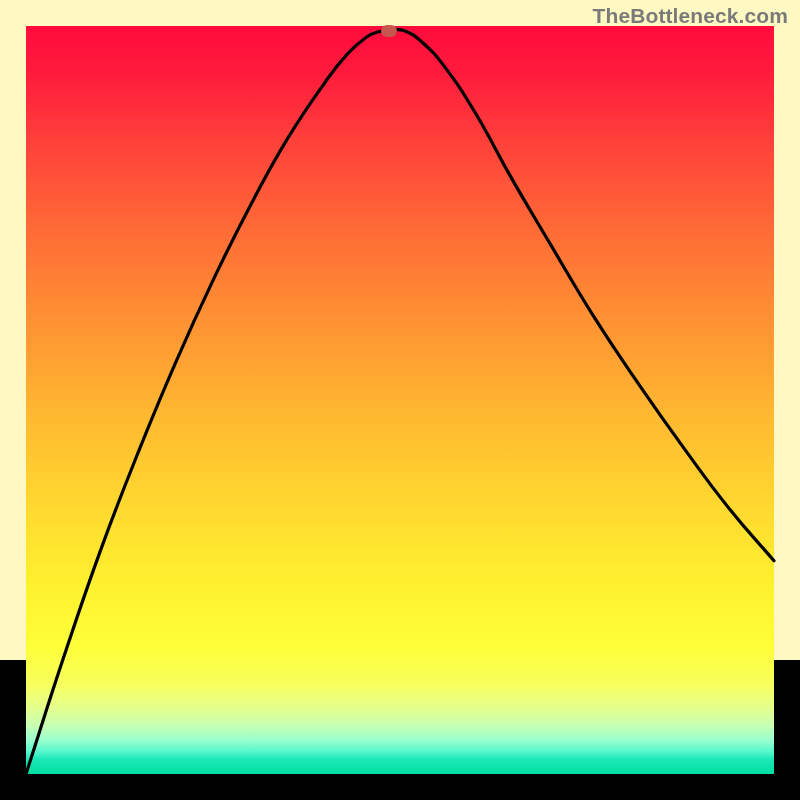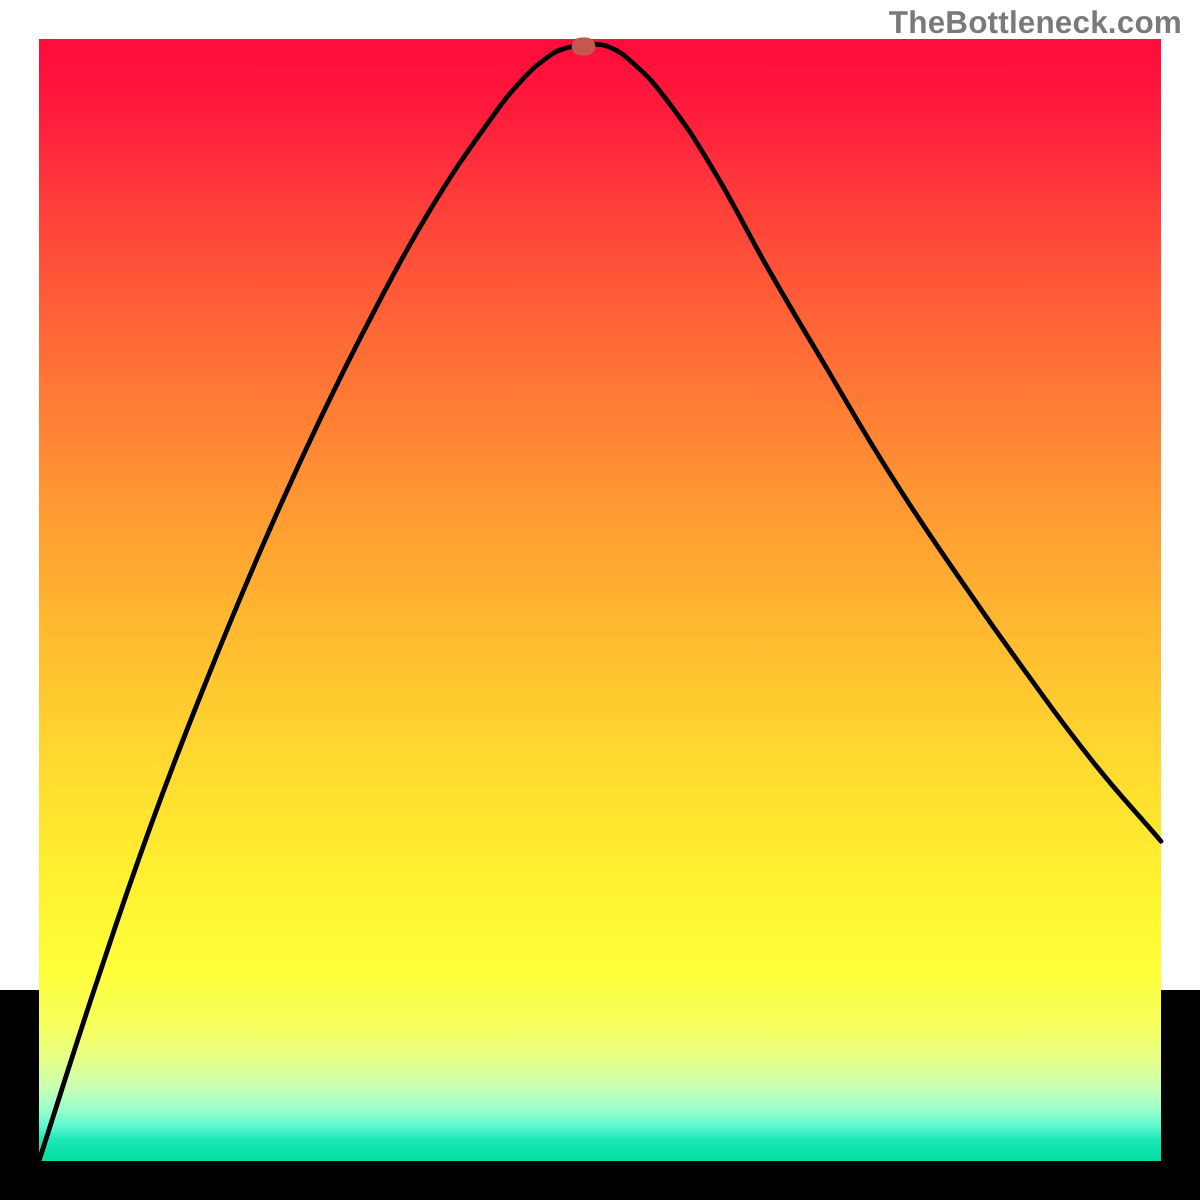--- a/index.html
+++ b/index.html
@@ -10,21 +10,21 @@
     background: #000;
     overflow: hidden;
     font-family: Arial, Helvetica, sans-serif;
   }
   .frame {
     position: absolute;
     left: 0;
     top: 0;
     width: 800px;
     height: 660px;
-    background: #ffffff;
+    background: #fef9c3;
   }
   .plot {
     position: absolute;
     left: 26px;
     top: 26px;
     width: 748px;
     height: 748px;
     background: linear-gradient(to bottom,
       #ff0b3c 0%,
       #ff1a3c 6%,

